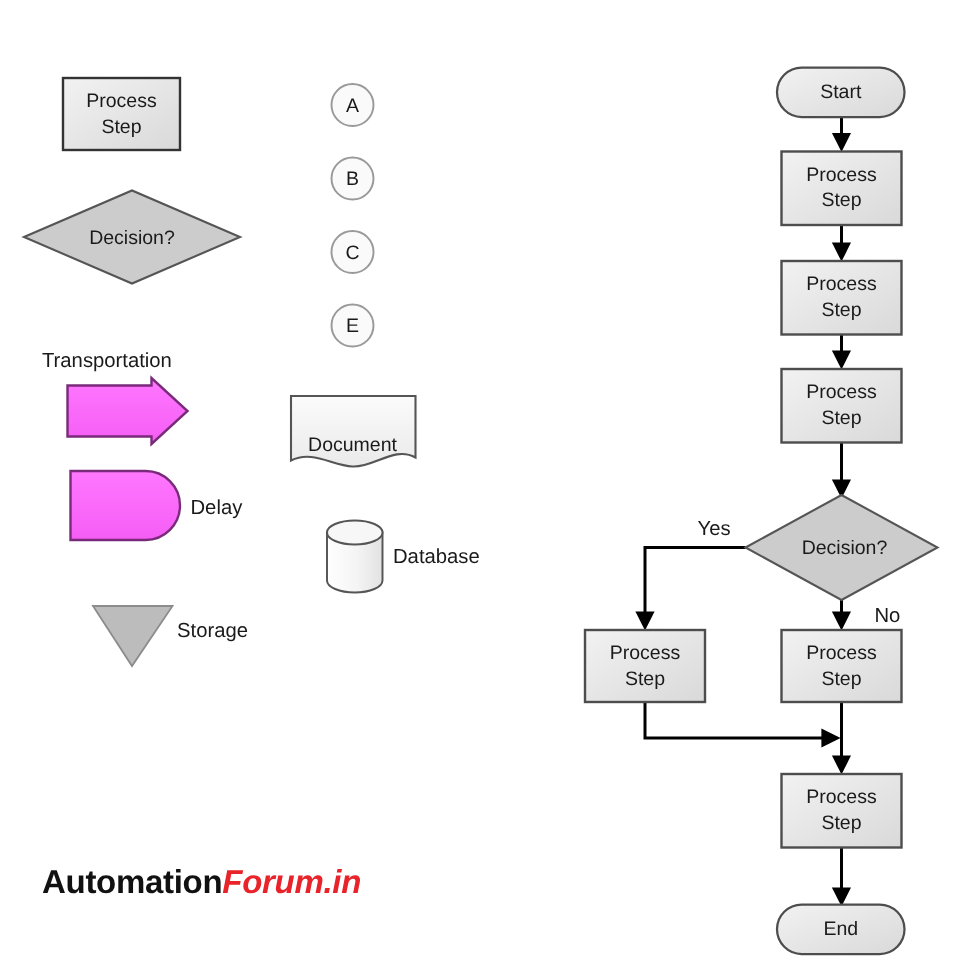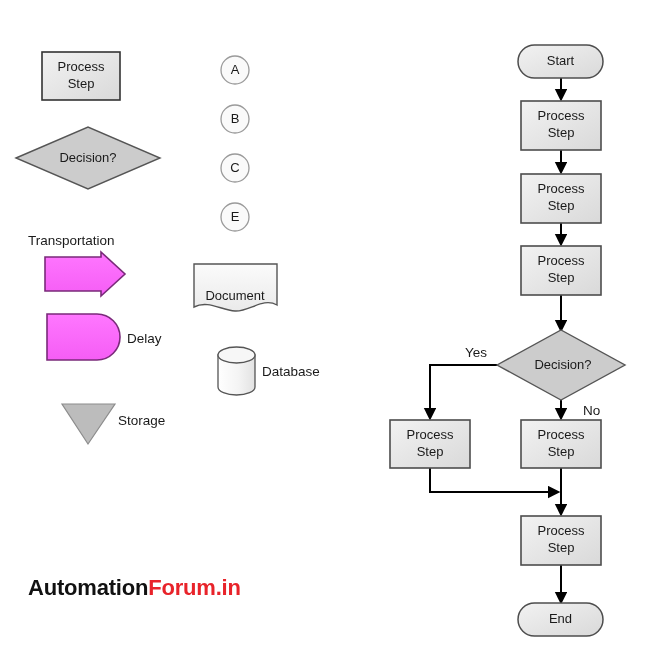--- a/index.html
+++ b/index.html
@@ -50,21 +50,21 @@
     position: absolute;
     left: 28px;
     top: 575px;
     font-family: "Liberation Sans", sans-serif;
     font-size: 22px;
     font-weight: bold;
     letter-spacing: -0.2px;
     white-space: nowrap;
   }
   .logo .part-dark { color: #111111; text-align: center; }
-  .logo .part-red  { color: #e8232a; }
+  .logo .part-red  { color: #e8232a; font-style: italic; }
 </style>
 </head>
 <body>
 
 <svg id="canvas" viewBox="0 0 650 647">
   <defs>
     <marker id="arrow" markerWidth="9" markerHeight="9" refX="4.2" refY="3.2" orient="auto" markerUnits="strokeWidth">
       <path d="M0,0 L0,6.4 L6.4,3.2 z" fill="#000000"></path>
     </marker>
     <linearGradient id="gradBox" x1="0" y1="0" x2="1" y2="1">

